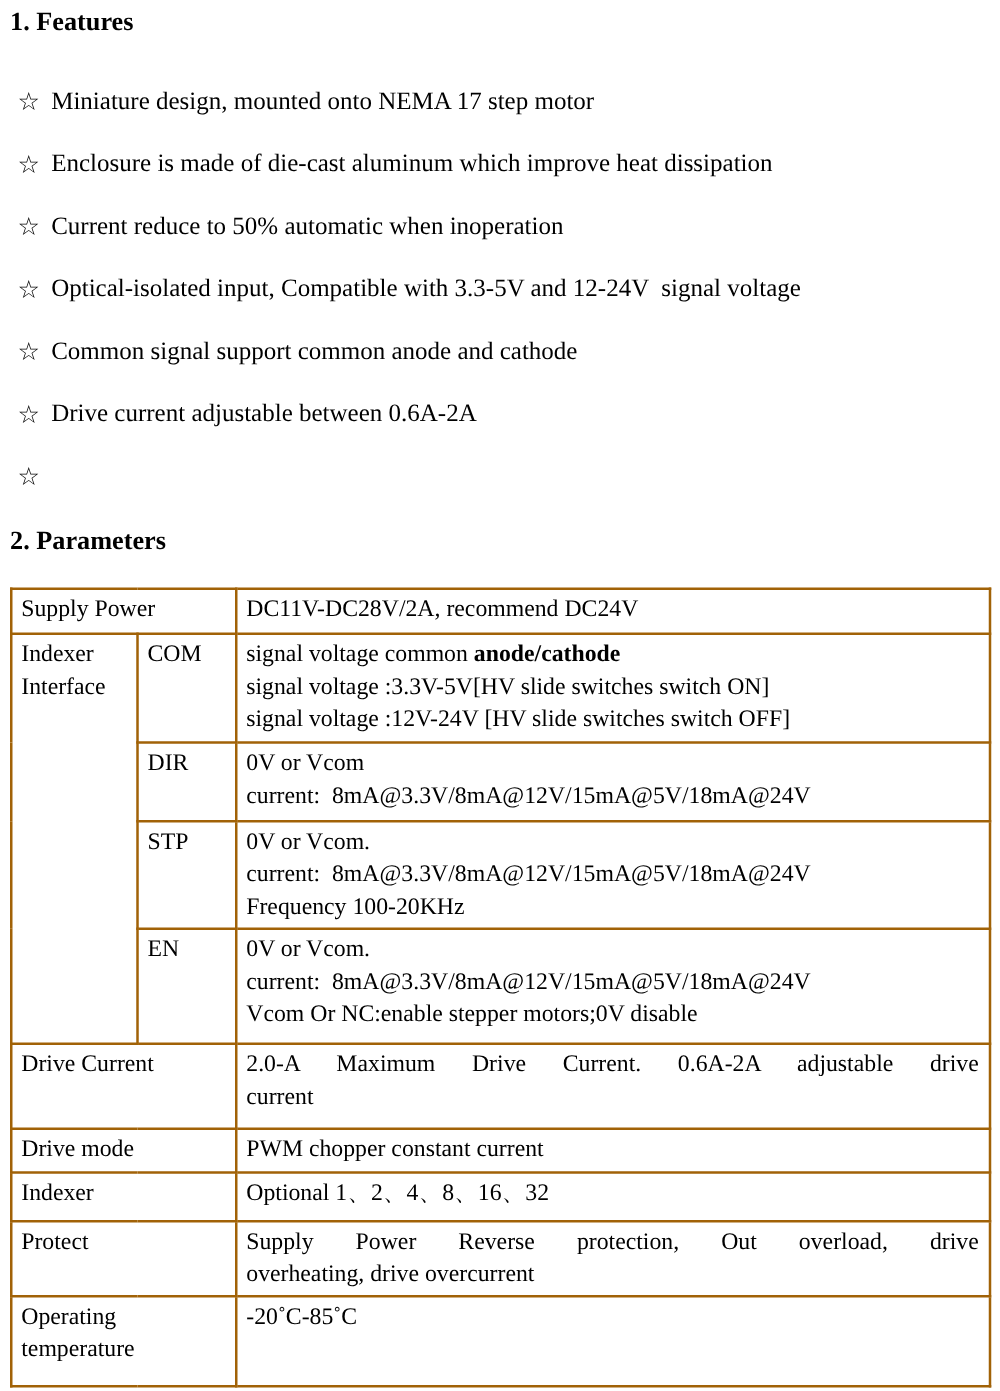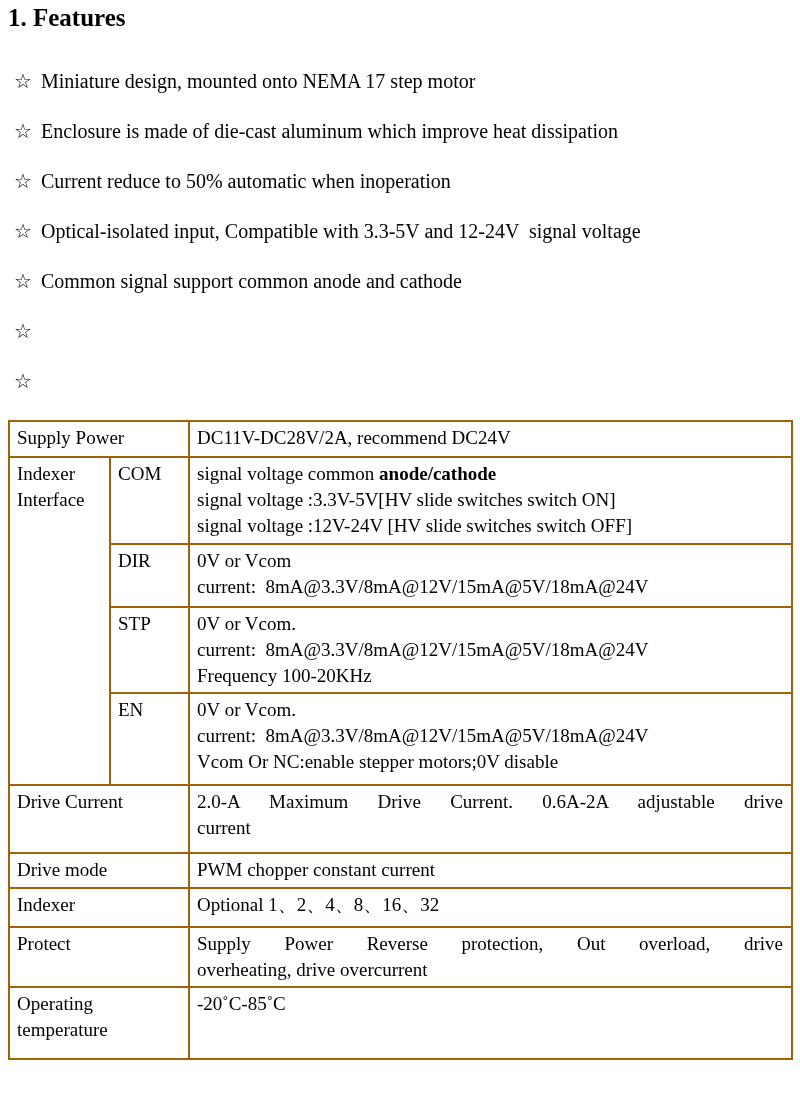--- a/index.html
+++ b/index.html
@@ -7,21 +7,21 @@
   .page {
     position: relative;
     width: 800px;
     height: 1113px;
     background: #ffffff;
     color: #000000;
     font-family: "Liberation Serif", "DejaVu Serif", serif;
     overflow: hidden;
   }
   .heading {
-    font-size: 25px;
+    font-size: 21px;
     font-weight: bold;
     line-height: 25px;
     font-family: Liberation Serif, serif;
   }
   .heading-features { margin: 5px 0 0 8px; }
   .heading-parameters { margin: 8px 0 0 8px; }
 
   .feature-list {
     list-style: none;
     margin: 40px 0 0 0;
@@ -91,26 +91,28 @@
     <li class="feature-item">
       <span class="star">☆</span>
       <span class="feature-text">Optical-isolated input, Compatible with 3.3-5V and 12-24V  signal voltage</span>
     </li>
     <li class="feature-item">
       <span class="star">☆</span>
       <span class="feature-text">Common signal support common anode and cathode</span>
     </li>
     <li class="feature-item">
       <span class="star">☆</span>
+      <span class="feature-text">Drive current adjustable between 0.6A-2A</span>
     </li>
     <li class="feature-item">
       <span class="star">☆</span>
     </li>
   </ul>
 
+  <div class="heading heading-parameters">2. Parameters</div>
 
   <table class="params">
     <colgroup>
       <col style="width:101px">
       <col style="width:79px">
       <col style="width:603px">
     </colgroup>
     <tbody>
       <tr style="height:36px">
         <td colspan="2" class="label-cell">Supply Power</td>

